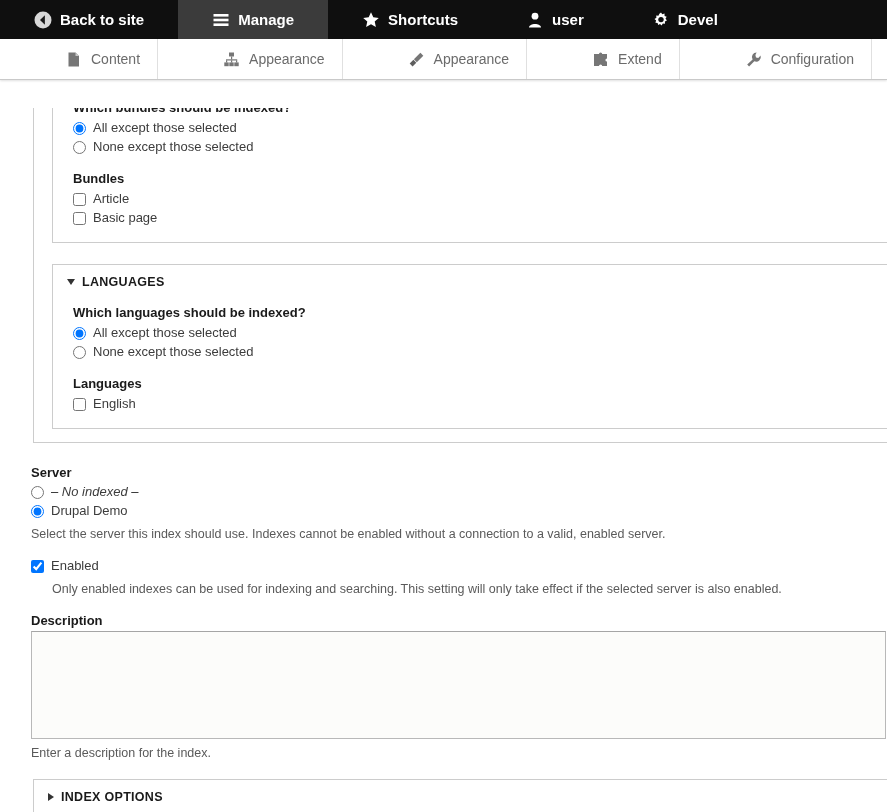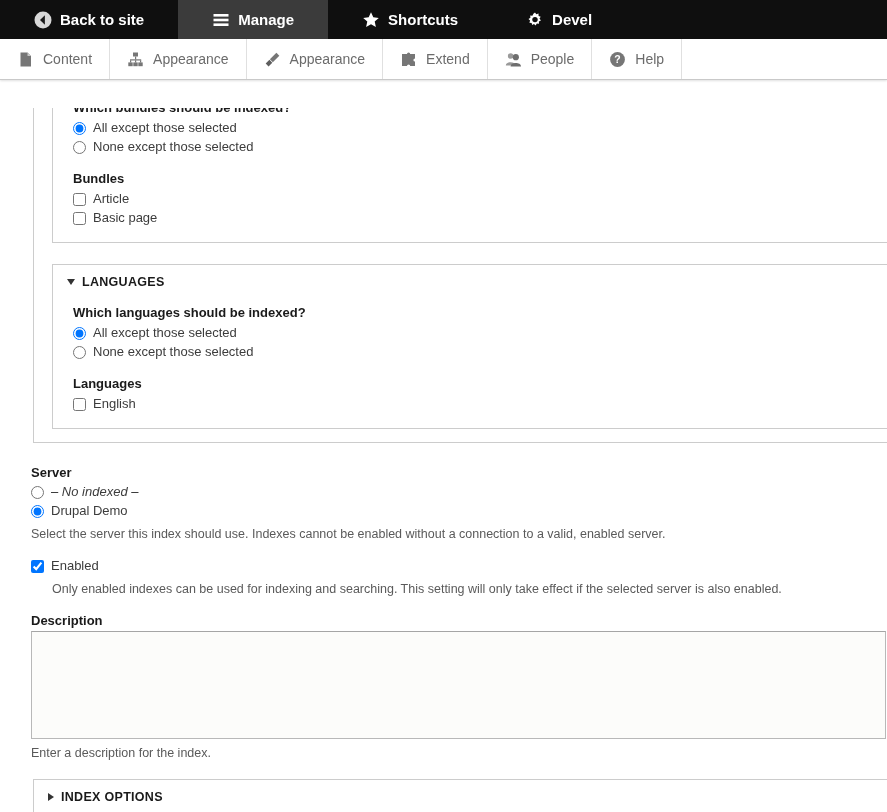--- a/index.html
+++ b/index.html
@@ -64,20 +64,21 @@
   .menu-item {
     display: flex;
     align-items: center;
     gap: 9px;
     padding: 0 17px;
     color: #6b6b6b;
     font-size: 14px;
     white-space: nowrap;
     border-right: 1px solid #e0e0e0;
     cursor: pointer;
+    margin-left: 48px;
   }
   .menu-item:first-child { border-left: none; }
   .menu-item .micon {
     display: inline-flex;
     align-items: center;
     justify-content: center;
     width: 17px;
     height: 17px;
     flex: 0 0 17px;
   }
@@ -254,20 +255,29 @@
 
   <div class="toolbar-tab">
     <span class="ticon">
       <svg width="18" height="18" viewBox="0 0 18 18">
         <path d="M9 1.2 11.3 6.3 16.8 6.9 12.7 10.6 13.9 16 9 13.2 4.1 16 5.3 10.6 1.2 6.9 6.7 6.3 z" fill="#ffffff"></path>
       </svg>
     </span>
     <span>Shortcuts</span>
   </div>
 
+  <div class="toolbar-tab">
+    <span class="ticon">
+      <svg width="18" height="18" viewBox="0 0 18 18">
+        <circle cx="9" cy="5.2" r="3.4" fill="#ffffff"></circle>
+        <path d="M3 16.5 C3 11.8 15 11.8 15 16.5 z" fill="#ffffff"></path>
+      </svg>
+    </span>
+    <span>user</span>
+  </div>
 
   <div class="toolbar-tab">
     <span class="ticon">
       <svg width="18" height="18" viewBox="0 0 18 18">
         <path d="M9 1.4 10.3 3.2 12.5 2.6 12.6 4.9 14.7 5.7 13.5 7.6 14.9 9.4 12.9 10.5 13 12.8 10.8 12.5 9.6 14.4 8 13 6.2 14.1 5.6 11.9 3.4 11.7 4.1 9.5 2.5 8 4.4 6.8 4.2 4.6 6.4 4.8 7.4 2.8 z" fill="#ffffff"></path>
         <circle cx="9" cy="8.6" r="2.7" fill="#0f0f0f"></circle>
       </svg>
     </span>
     <span>Devel</span>
   </div>
@@ -314,20 +324,28 @@
 
   <div class="menu-item">
     <span class="micon">
       <svg width="17" height="17" viewBox="0 0 17 17">
         <path d="M2 3 h5 a1.6 1.6 0 1 1 3.2 0 h4.8 v4.4 a1.6 1.6 0 1 0 0 3.2 V15 H10.2 a1.6 1.6 0 1 0 -3.2 0 H2 z" fill="#767676"></path>
       </svg>
     </span>
     <span>Extend</span>
   </div>
 
+  <div class="menu-item">
+    <span class="micon">
+      <svg width="17" height="17" viewBox="0 0 17 17">
+        <path d="M11.6 1.4 a4.6 4.6 0 0 0 -4 7 L2.2 13.6 l1.9 1.9 5.2-5.3 a4.6 4.6 0 0 0 6.3-5.6 L13.3 6.9 11 6.4 10.4 4.1 z" fill="#767676"></path>
+      </svg>
+    </span>
+    <span>Configuration</span>
+  </div>
 
   <div class="menu-item">
     <span class="micon">
       <svg width="17" height="17" viewBox="0 0 17 17">
         <circle cx="5.6" cy="5" r="2.8" fill="#9a9a9a"></circle>
         <path d="M0.8 14.4 C0.8 10.2 10.4 10.2 10.4 14.4 z" fill="#9a9a9a"></path>
         <circle cx="10.8" cy="6.2" r="3.1" fill="#6e6e6e"></circle>
         <path d="M5.6 15.4 C5.6 10.8 16 10.8 16 15.4 z" fill="#6e6e6e"></path>
       </svg>
     </span>

